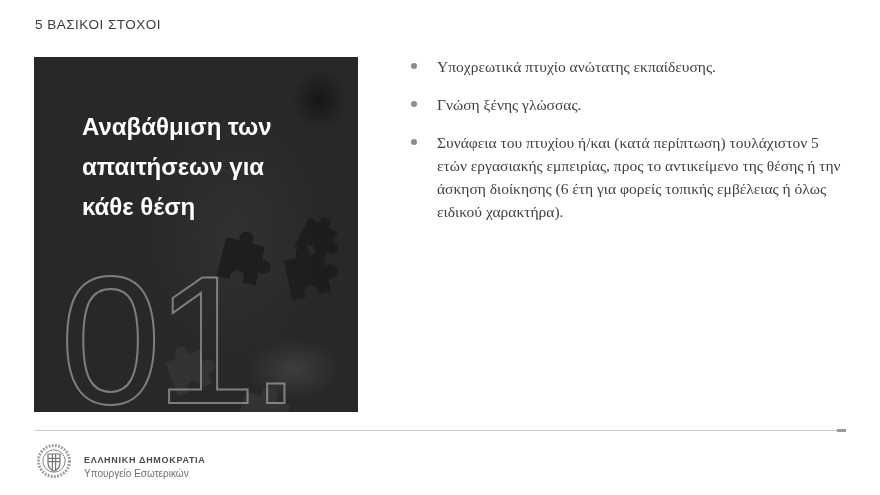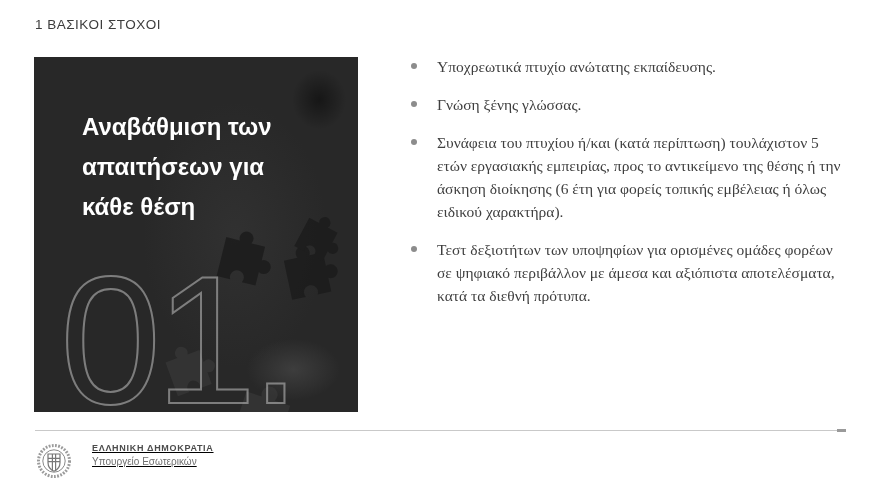--- a/index.html
+++ b/index.html
@@ -59,34 +59,34 @@
   .divider {
     position: absolute; left: 35px; top: 430px; width: 803px; height: 1px;
     background: var(--divider, #c9c9c9);
   }
   .divider-cap {
     position: absolute; left: 837px; top: 429px; width: 9px; height: 3px;
     background: #9a9a9a;
   }
   .footer {
     position: absolute; left: 36px; top: 443px;
-    display: flex; align-items: flex-start; gap: 20px; text-decoration: underline;
+    display: flex; align-items: flex-end; gap: 12px;
   }
   .footer-text .org {
     font-size: 9px; font-weight: bold; letter-spacing: .7px;
     color: #4c4c4c;
   }
   .footer-text .dept {
     font-size: 10px; color: #6f6f6f; margin-top: 3px;
   }
 </style>
 </head>
 <body>
 
-<div class="page-title">1 ΒΑΣΙΚΟΙ ΣΤΟΧΟΙ</div>
+<div class="page-title">5 ΒΑΣΙΚΟΙ ΣΤΟΧΟΙ</div>
 
 <div class="card">
   <svg class="card-photo" width="324" height="355" viewBox="0 0 324 355" aria-hidden="true">
     <g fill="#1c1c1c" opacity="0.85">
       <path transform="translate(185,168) rotate(14)" d="M10,10 h14 a7,7 0 1 1 12,0 h14 v14 a7,7 0 1 1 0,12 v14 h-14 a7,7 0 1 0 -12,0 h-14 z"></path>
       <path transform="translate(238,196) rotate(-12)" d="M10,10 h14 a7,7 0 1 1 12,0 h14 v14 a7,7 0 1 1 0,12 v14 h-14 a7,7 0 1 0 -12,0 h-14 z"></path>
       <path transform="translate(272,150) rotate(28) scale(0.8)" d="M10,10 h14 a7,7 0 1 1 12,0 h14 v14 a7,7 0 1 1 0,12 v14 h-14 a7,7 0 1 0 -12,0 h-14 z"></path>
     </g>
     <g fill="#3b3b3b" opacity="0.6">
       <path transform="translate(205,320) rotate(18) scale(1.15)" d="M10,10 h14 a7,7 0 1 1 12,0 h14 v14 a7,7 0 1 1 0,12 v14 h-14 a7,7 0 1 0 -12,0 h-14 z"></path>
@@ -103,24 +103,20 @@
     <span>Υποχρεωτικά πτυχίο ανώτατης εκπαίδευσης.</span>
   </li>
   <li>
     <span class="dot"></span>
     <span>Γνώση ξένης γλώσσας.</span>
   </li>
   <li>
     <span class="dot"></span>
     <span>Συνάφεια του πτυχίου ή/και (κατά περίπτωση) τουλάχιστον 5 ετών εργασιακής εμπειρίας, προς το αντικείμενο της θέσης ή την άσκηση διοίκησης (6 έτη για φορείς τοπικής εμβέλειας ή όλως ειδικού χαρακτήρα).</span>
   </li>
-  <li>
-    <span class="dot"></span>
-    <span>Τεστ δεξιοτήτων των υποψηφίων για ορισμένες ομάδες φορέων σε ψηφιακό περιβάλλον με άμεσα και αξιόπιστα αποτελέσματα, κατά τα διεθνή πρότυπα.</span>
-  </li>
 </ul>
 
 <div class="divider"></div>
 <div class="divider-cap"></div>
 
 <div class="footer">
   <svg width="36" height="36" viewBox="0 0 36 36" aria-hidden="true">
     <circle cx="18" cy="18" r="15.5" fill="none" stroke="#9b9b9b" stroke-width="3" stroke-dasharray="1.8,1.4"></circle>
     <circle cx="18" cy="18" r="11.2" fill="none" stroke="#8a8a8a" stroke-width="1"></circle>
     <path d="M12,11 h12 v8.5 c0,5 -3.2,7.6 -6,8.8 c-2.8,-1.2 -6,-3.8 -6,-8.8 z" fill="#ffffff" stroke="#777777" stroke-width="1.2"></path>

